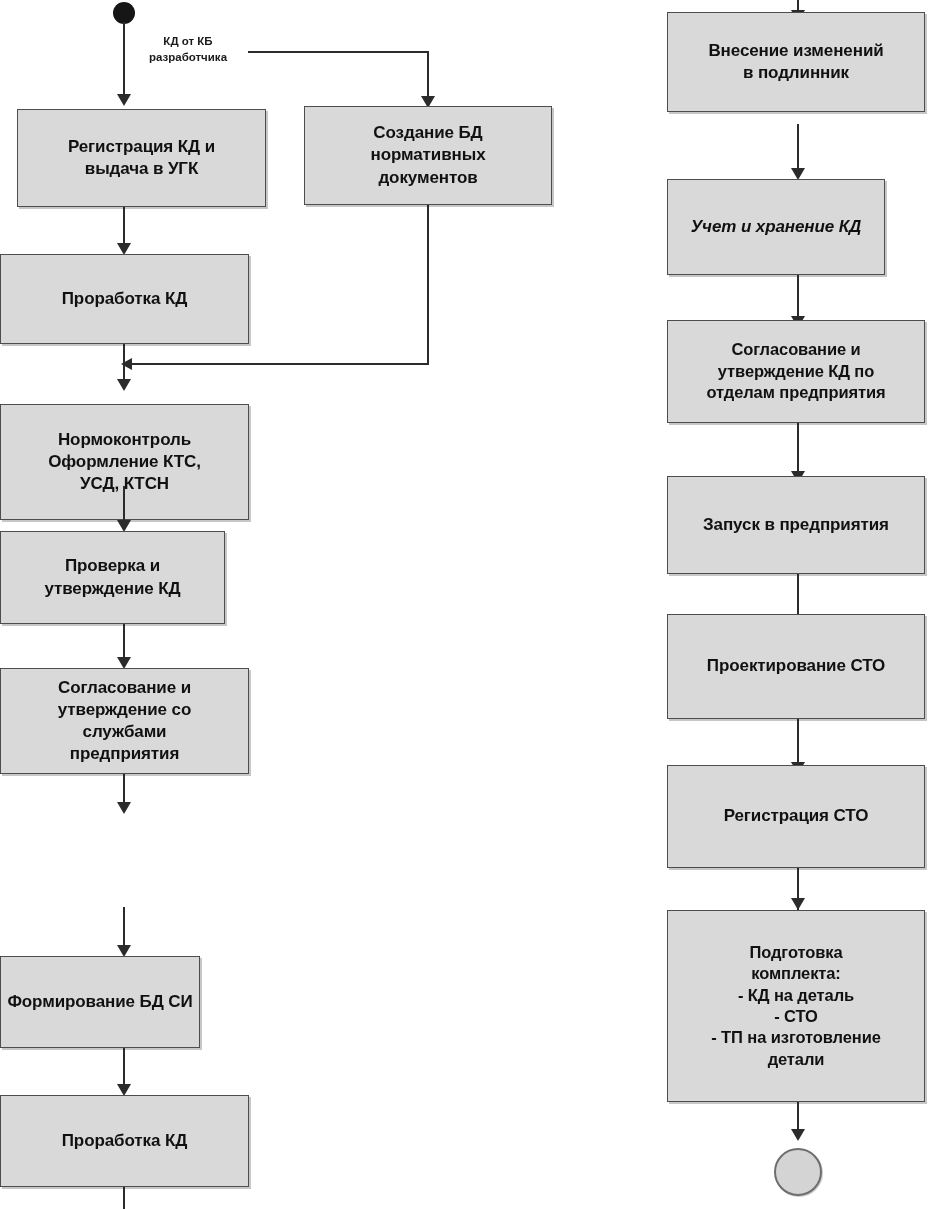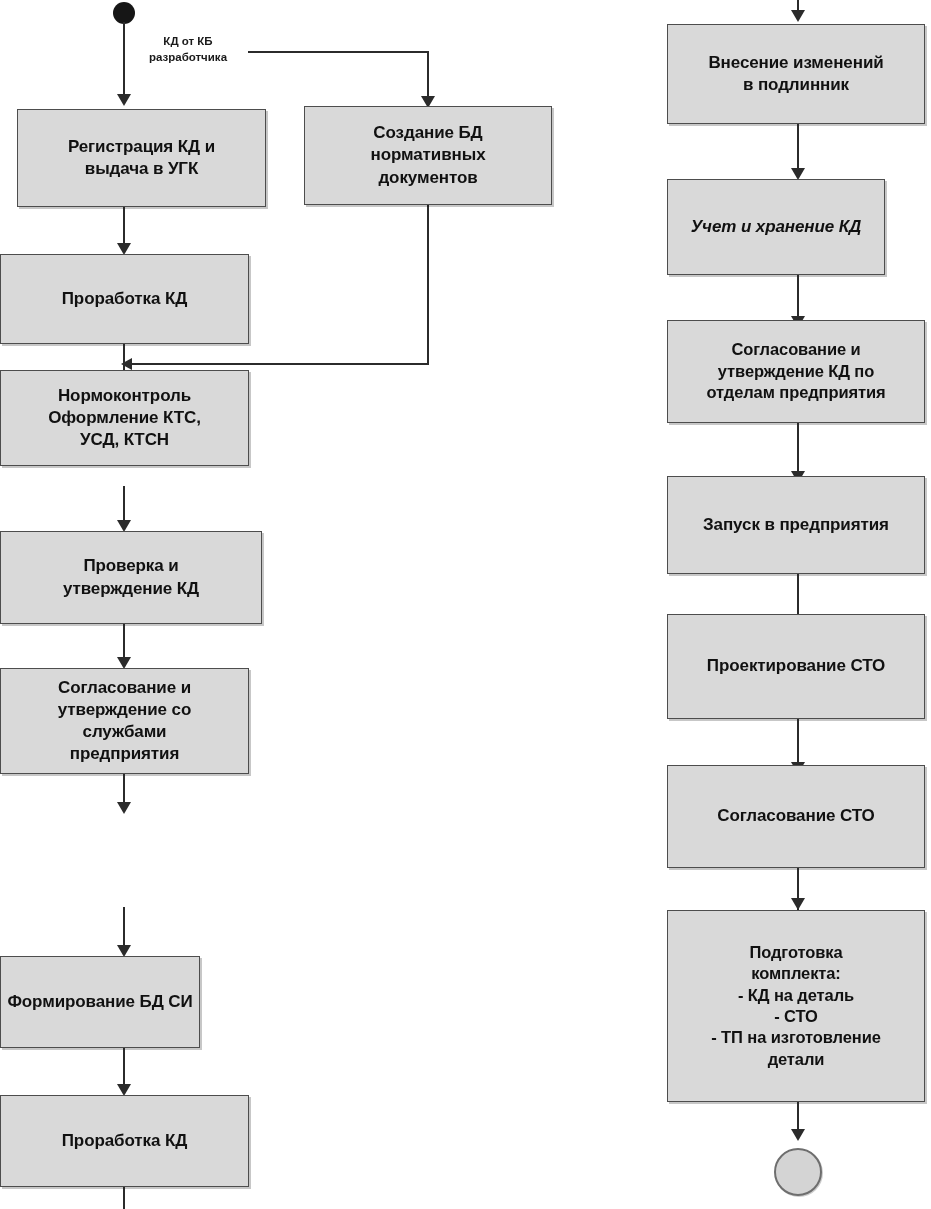--- a/index.html
+++ b/index.html
@@ -106,28 +106,28 @@
 
   <div class="node" style="left:0px;top:254px;width:249px;height:90px;">Проработка КД</div>
 
   <div class="vline" style="left:123px;top:344px;height:40px;"></div>
   <div class="arrow-down" style="left:117px;top:379px;"></div>
 
   <div class="vline" style="left:427px;top:205px;height:159px;"></div>
   <div class="hline" style="left:130px;top:363px;width:299px;"></div>
   <div class="arrow-left" style="left:121px;top:358px;"></div>
 
-  <div class="node" style="left:0px;top:370px;width:249px;height:96px;">Нормоконтроль
+  <div class="node" style="left:0px;top:404px;width:249px;height:116px;">Нормоконтроль
 Оформление КТС,
 УСД, КТСН</div>
 
   <div class="vline" style="left:123px;top:486px;height:37px;"></div>
   <div class="arrow-down" style="left:117px;top:520px;"></div>
 
-  <div class="node" style="left:0px;top:531px;width:262px;height:93px;">Проверка и
+  <div class="node" style="left:0px;top:531px;width:225px;height:93px;">Проверка и
 утверждение КД</div>
 
   <div class="vline" style="left:123px;top:624px;height:36px;"></div>
   <div class="arrow-down" style="left:117px;top:657px;"></div>
 
   <div class="node" style="left:0px;top:668px;width:249px;height:106px;">Согласование и
 утверждение со
 службами
 предприятия</div>
 
@@ -147,21 +147,21 @@
 
   <div class="vline" style="left:123px;top:1187px;height:22px;"></div>
 
   <div class="node" style="left:304px;top:106px;width:248px;height:99px;">Создание БД
 нормативных
 документов</div>
 
   <div class="vline" style="left:797px;top:0px;height:12px;"></div>
   <div class="arrow-down" style="left:791px;top:10px;"></div>
 
-  <div class="node" style="left:667px;top:24px;width:258px;height:100px;">Внесение изменений
+  <div class="node" style="left:667px;top:12px;width:258px;height:100px;">Внесение изменений
 в подлинник</div>
 
   <div class="vline" style="left:797px;top:124px;height:47px;"></div>
   <div class="arrow-down" style="left:791px;top:168px;"></div>
 
   <div class="node" style="left:667px;top:179px;width:218px;height:96px;font-style:italic;">Учет и хранение КД</div>
 
   <div class="vline" style="left:797px;top:275px;height:44px;"></div>
   <div class="arrow-down" style="left:791px;top:316px;"></div>
 
@@ -175,21 +175,21 @@
   <div class="node" style="left:667px;top:476px;width:258px;height:98px;">Запуск в предприятия</div>
 
   <div class="vline" style="left:797px;top:574px;height:48px;"></div>
   <div class="arrow-down" style="left:791px;top:619px;"></div>
 
   <div class="node" style="left:667px;top:614px;width:258px;height:105px;">Проектирование СТО</div>
 
   <div class="vline" style="left:797px;top:719px;height:46px;"></div>
   <div class="arrow-down" style="left:791px;top:762px;"></div>
 
-  <div class="node" style="left:667px;top:765px;width:258px;height:103px;">Согласование СТО</div>
+  <div class="node" style="left:667px;top:765px;width:258px;height:103px;">Регистрация СТО</div>
 
   <div class="vline" style="left:797px;top:868px;height:42px;"></div>
   <div class="arrow-down" style="left:791px;top:898px;"></div>
 
   <div class="node small" style="left:667px;top:910px;width:258px;height:192px;">Подготовка
 комплекта:
 - КД на деталь
 - СТО
 - ТП на изготовление
 детали</div>

